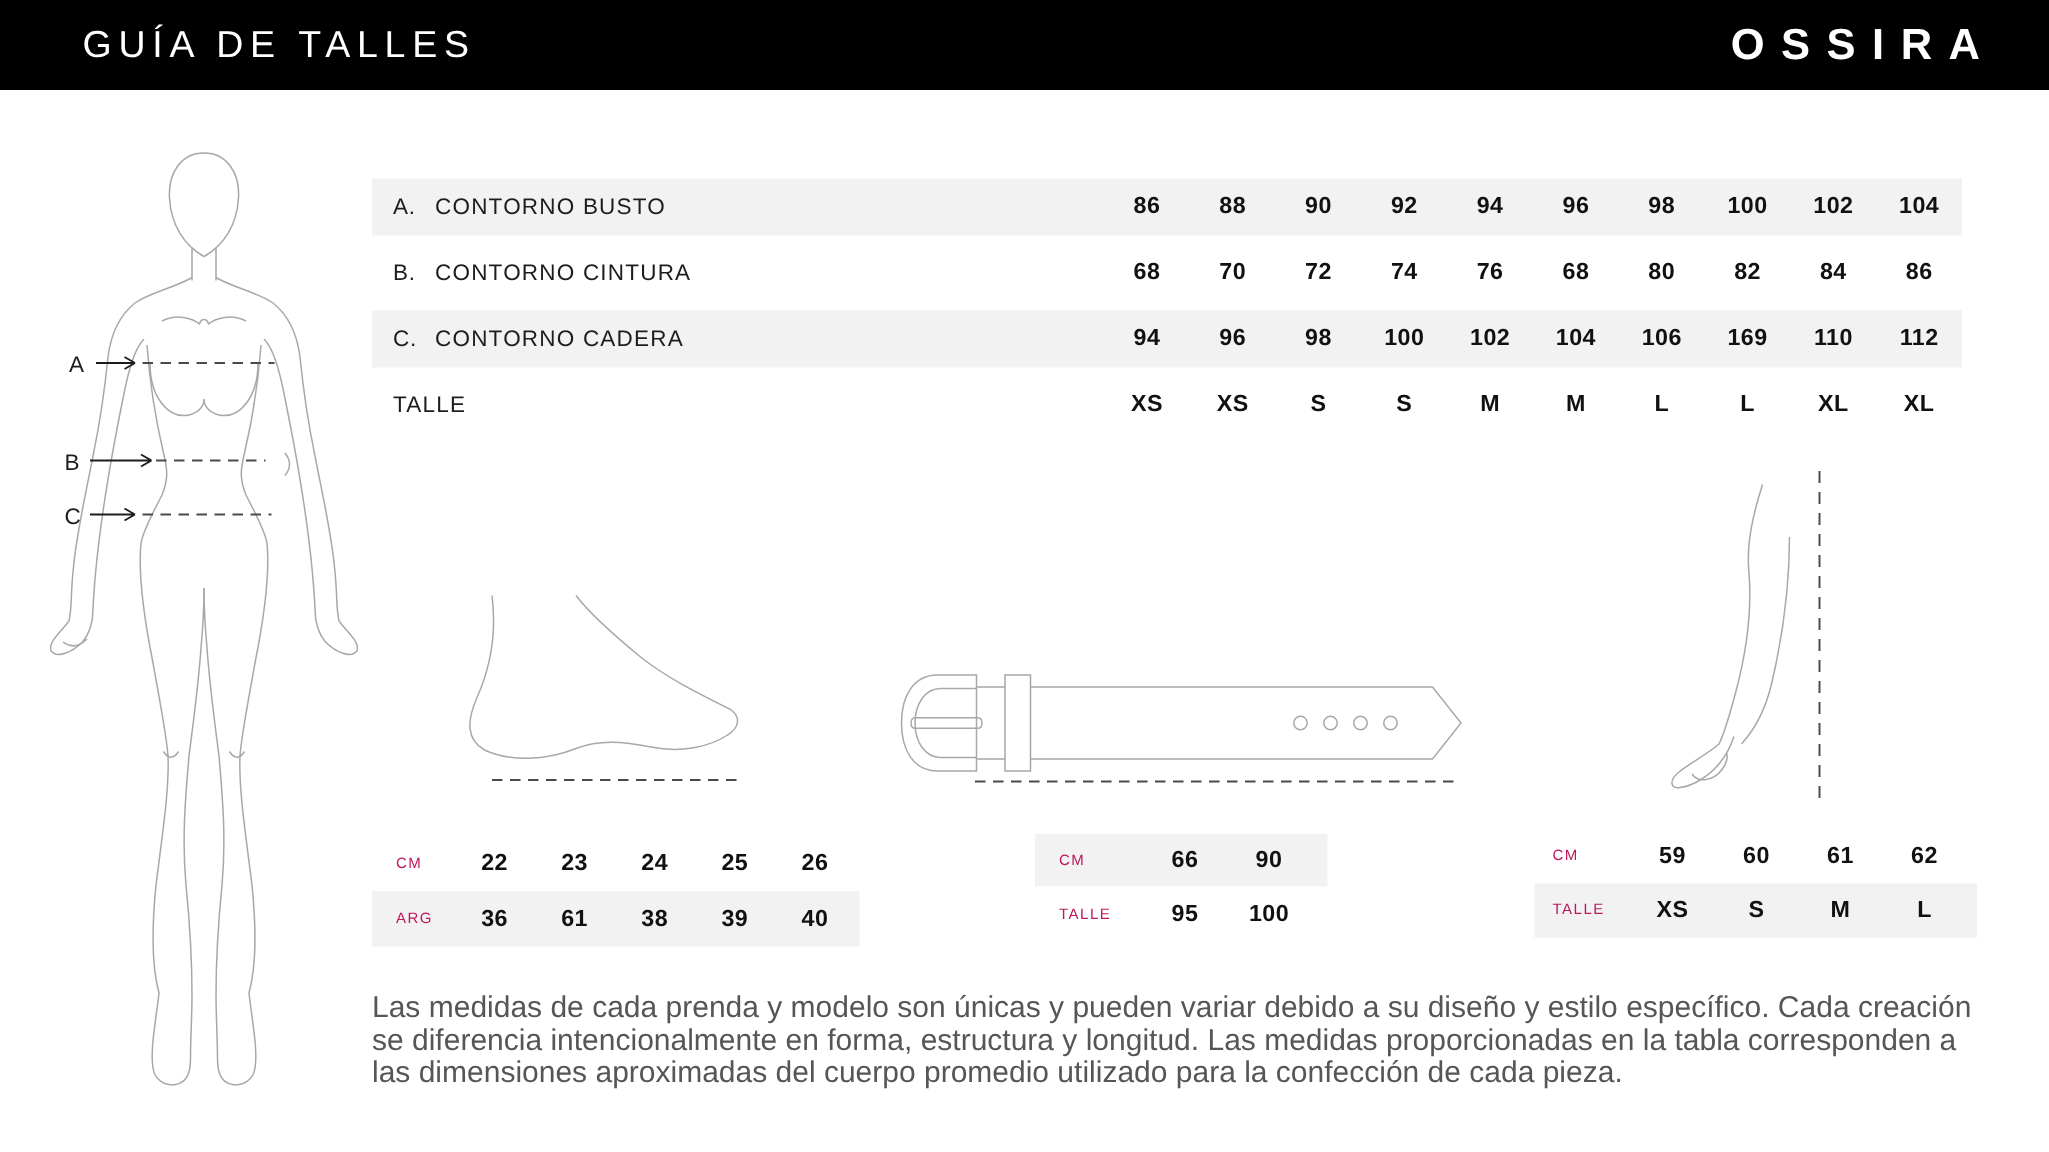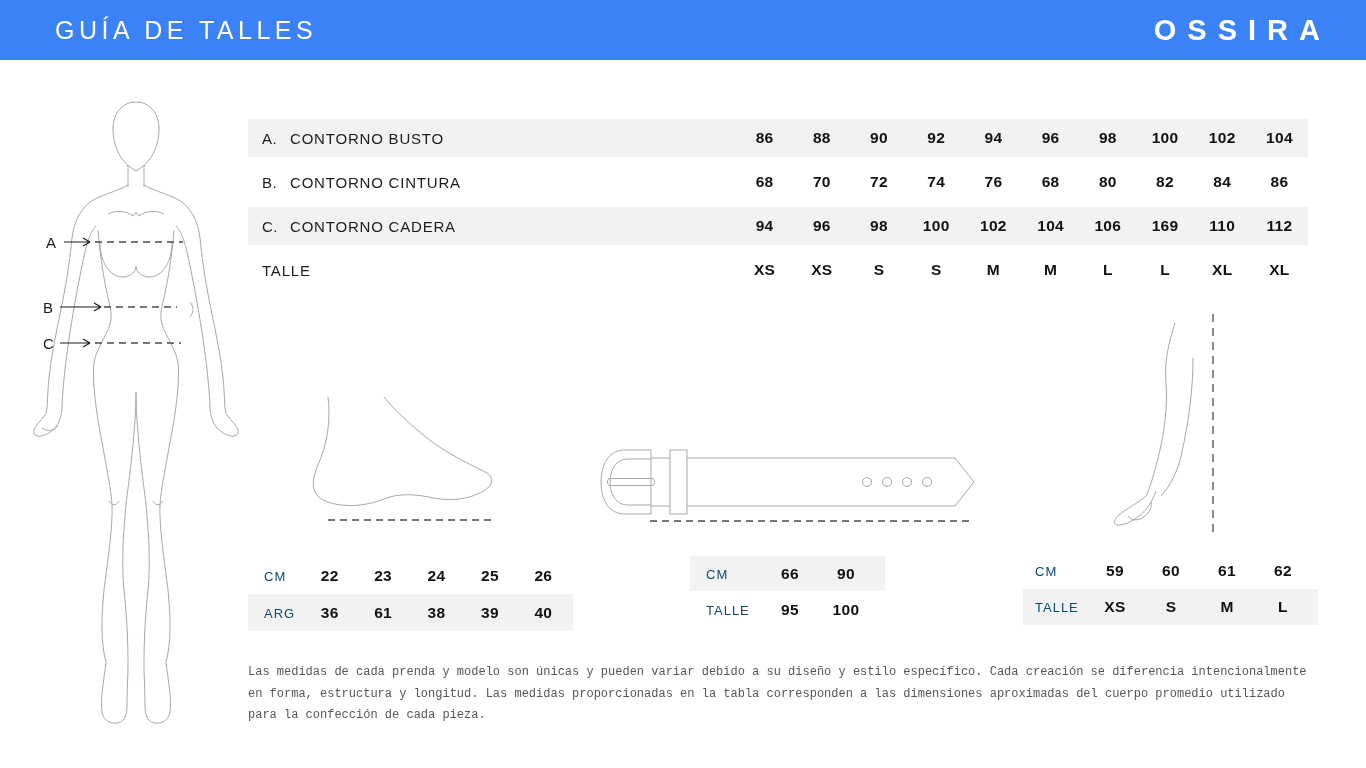--- a/index.html
+++ b/index.html
@@ -1,19 +1,19 @@
 <!DOCTYPE html>
 <html><head>
 <meta charset="utf-8">
 <style>
   html,body{margin:0;padding:0;background:#fff;font-family:"Liberation Sans",sans-serif;}
   .page{position:relative;width:1366px;height:768px;background:#ffffff;overflow:hidden;}
 
   
-  .header{position:absolute;left:0;top:0;width:1366px;height:60px;background:#3b82f6;
+  .header{position:absolute;left:0;top:0;width:1366px;height:60px;background:#000000;
           display:flex;align-items:center;justify-content:space-between;
           padding:0 46px 0 55px;box-sizing:border-box;}
   .title{color:#fff;font-size:25px;font-weight:400;letter-spacing:4.5px;white-space:nowrap;}
   .brand{color:#fff;font-size:29px;font-weight:700;letter-spacing:11px;margin-right:-11px;white-space:nowrap;margin-left:24px;}
 
   
   .figure-svg{position:absolute;left:0;top:80px;}
   .foot-svg{position:absolute;left:250px;top:395px;}
   .belt-svg{position:absolute;left:595px;top:445px;}
   .arm-svg{position:absolute;left:1080px;top:310px;}
@@ -31,35 +31,35 @@
   .mname{position:absolute;left:42px;top:50%;transform:translateY(-50%);
          font-size:15px;letter-spacing:.8px;color:#1d1d1d;white-space:nowrap;}
   .mname.noletter{left:14px;}
   .mvals{position:absolute;left:488px;top:0;width:572px;height:100%;display:flex;}
   .v{flex:1;display:flex;align-items:center;justify-content:center;
      font-size:15.5px;font-weight:700;color:#111;letter-spacing:.3px;}
 
   
   .srow{position:absolute;}
   .slabel{position:absolute;top:50%;transform:translateY(-50%);
-          font-size:13px;letter-spacing:1px;color:#0c4a6e;}
+          font-size:10px;letter-spacing:1px;color:#be185d;}
   .svals{position:absolute;top:0;height:100%;display:flex;}
   .frow{left:248px;width:325px;height:37px;}
   .f1{top:557px;} .f2{top:594px;}
   .frow .slabel{left:16px;} .frow .svals{left:55px;width:267px;justify-content:flex-end;}
   .brow{left:690px;width:195px;height:35px;}
   .b1{top:556px;} .b2{top:592px;}
   .brow .slabel{left:16px;} .brow .svals{left:72px;width:112px;}
   .arow{left:1023px;width:295px;height:36px;}
   .a1{top:553px;} .a2{top:589px;}
   .arow .slabel{left:12px;} .arow .svals{left:64px;width:224px;}
 
   
   .disclaimer{position:absolute;left:248px;top:662px;width:1068px;
-              font-size:12px;line-height:21.5px;color:#565656;font-family:Liberation Mono, monospace;}
+              font-size:20px;line-height:21.5px;color:#565656;}
 </style>
 </head>
 <body>
 
 <div class="page">
 
   <div class="header">
     <div class="title">GUÍA DE TALLES</div>
     <div class="brand">OSSIRA</div>
   </div>

